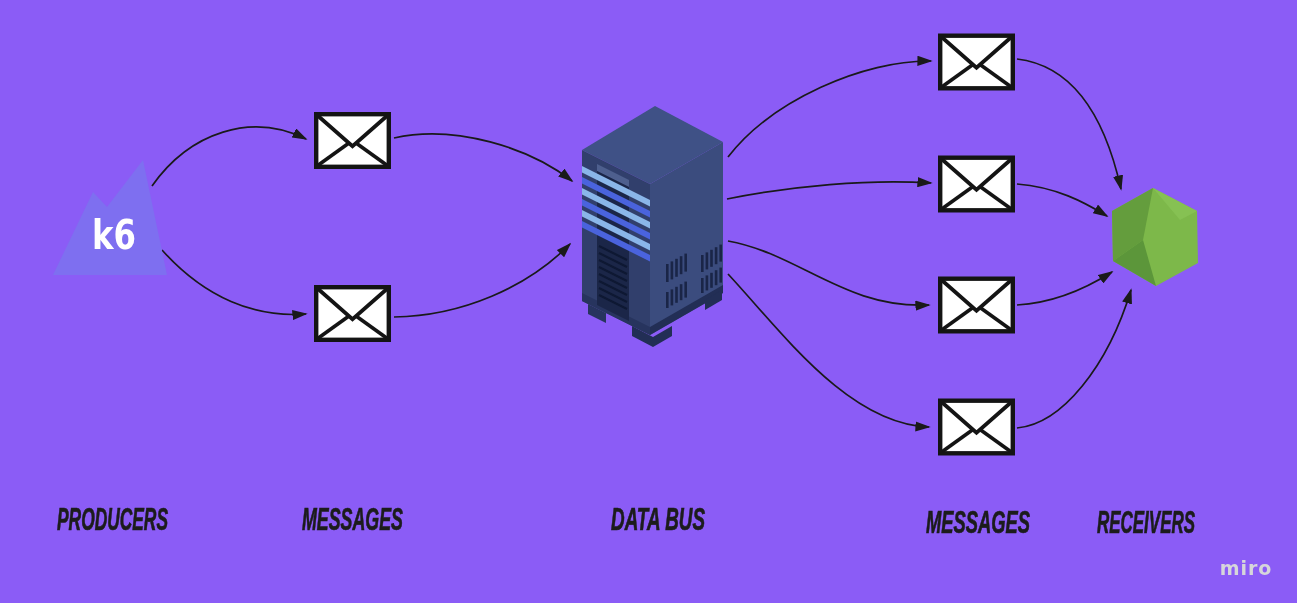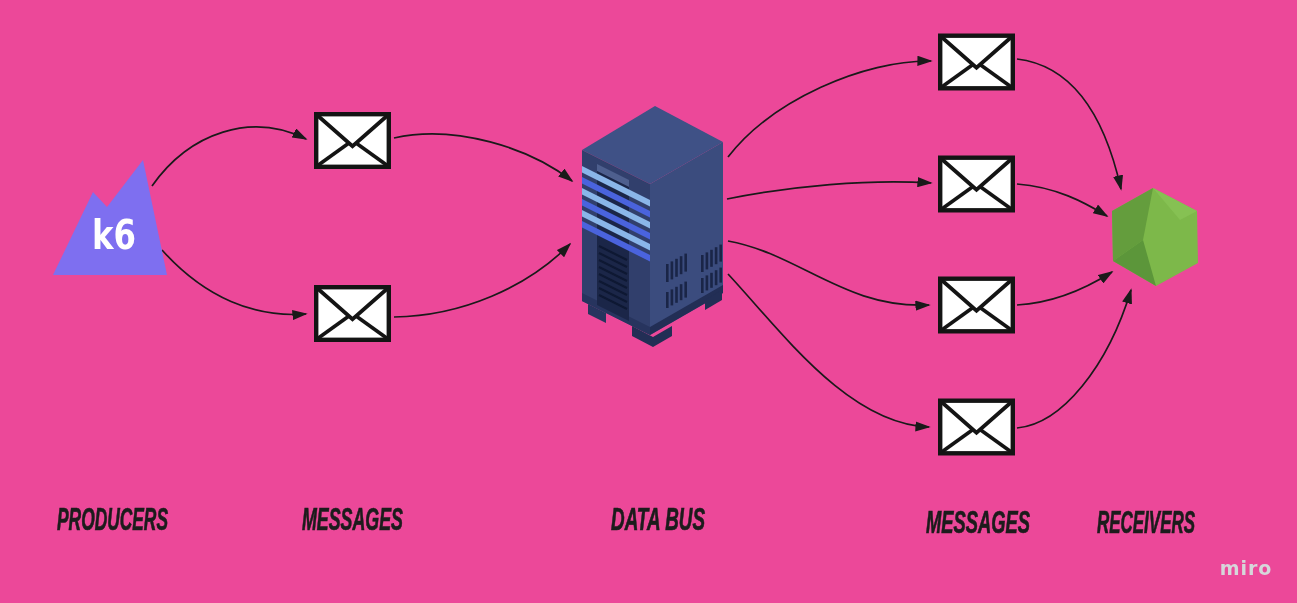--- a/index.html
+++ b/index.html
@@ -1,19 +1,19 @@
 <!DOCTYPE html>
 <html><head>
 <meta charset="utf-8">
 <style>
   html,body{margin:0;padding:0;background:#ffffff;}
   .board{
     position:relative;
     width:1297px;height:603px;
-    background:#ec4899;
+    background:#8b5cf6;
     overflow:hidden;
     font-family:"Liberation Sans",sans-serif;
   }
   .board svg{position:absolute;left:0;top:0;}
   text.flow-label{
     font-family:"Liberation Sans",sans-serif;
     font-style:italic;
     font-weight:bold;
     font-size:31px;
     fill:#1c1c1c;

